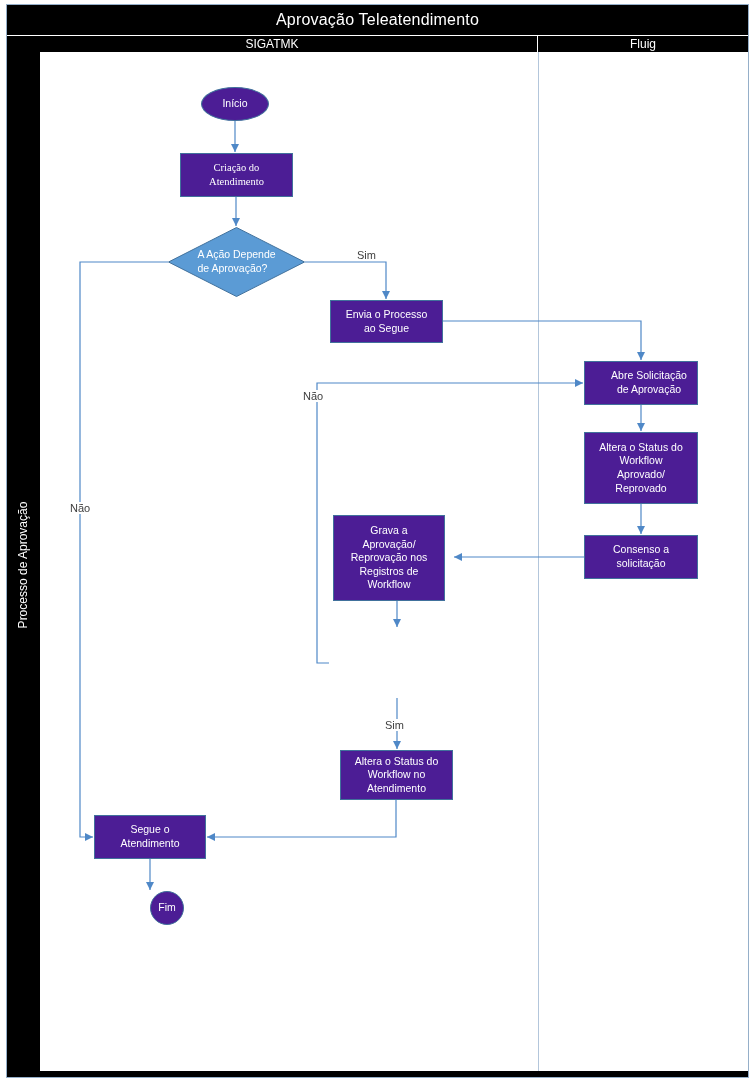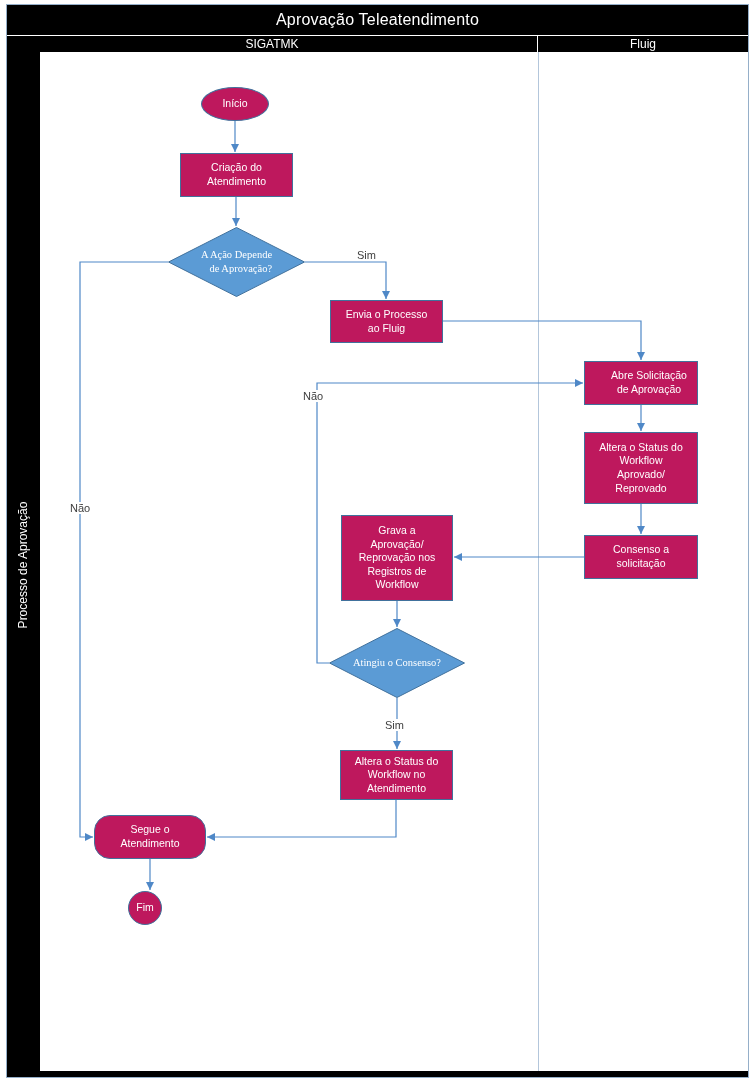--- a/index.html
+++ b/index.html
@@ -14,30 +14,30 @@
   .header-sigatmk { left:7px; top:35px; width:531px; height:17px; border-right:1px solid #ffffff; }
   .header-fluig { left:538px; top:35px; width:210px; height:17px; }
   .sidebar { left:7px; top:52px; width:33px; height:1025px; font-size:12px; }
   .sidebar-label { transform:rotate(-90deg); white-space:nowrap; }
   .bottom-band { left:40px; top:1071px; width:708px; height:6px; }
   .lane-divider { position:absolute; left:538px; top:52px; width:1px; height:1019px; background:#B3C6DB; }
 
   .connector-layer { position:absolute; left:0; top:0; }
   .connector { stroke:#4F88C7; stroke-width:1.2; fill:none; }
 
-  .node { position:absolute; background:#be185d; border:1px solid #41719C; color:#ffffff;
+  .node { position:absolute; background:#4c1d95; border:1px solid #41719C; color:#ffffff;
           display:flex; align-items:center; justify-content:center; text-align:center;
           font-size:10.5px; line-height:1.3; white-space:pre-line; padding:2px; }
   .ellipse { border-radius:50%; }
 
   .diamond { position:absolute; }
   .diamond > svg { position:absolute; left:0; top:0; }
   .diamond-label { position:absolute; left:0; top:0; right:0; bottom:0;
-                   display:flex; align-items:center; justify-content:center; text-align:right;
-                   color:#ffffff; font-size:10.5px; line-height:1.3; white-space:pre-line;font-family:Liberation Serif, serif; }
+                   display:flex; align-items:center; justify-content:center; text-align:left;
+                   color:#ffffff; font-size:10.5px; line-height:1.3; white-space:pre-line; }
 
   .edge-label { position:absolute; font-size:11px; color:#404040; background:#ffffff; padding:0 2px; }
 </style>
 </head>
 <body>
 
 <div class="canvas">
 
   <div class="pool-frame"></div>
 
@@ -66,65 +66,59 @@
     <path class="connector" d="M584,557 H454" marker-end="url(#arrowhead)"></path>
     <path class="connector" d="M397,601 V627" marker-end="url(#arrowhead)"></path>
     <path class="connector" d="M329,663 H317 V383 H583" marker-end="url(#arrowhead)"></path>
     <path class="connector" d="M397,698 V749" marker-end="url(#arrowhead)"></path>
     <path class="connector" d="M396,800 V837 H207" marker-end="url(#arrowhead)"></path>
     <path class="connector" d="M150,859 V890" marker-end="url(#arrowhead)"></path>
   </svg>
 
   <div class="node ellipse" style="left:201px; top:87px; width:68px; height:34px;">Início</div>
 
-  <div class="node" style="left:180px; top:153px; width:113px; height:44px;">Criação do
+  <div class="node" style="left:180px; top:153px; width:113px; height:44px;font-family:Liberation Serif, serif;">Criação do
 Atendimento</div>
 
   <div class="diamond" style="left:168px; top:227px; width:137px; height:70px;">
     <svg width="137" height="70" viewBox="0 0 137 70">
       <polygon points="68.5,0.5 136.5,35 68.5,69.5 0.5,35" fill="#5B9BD5" stroke="#41719C" stroke-width="1"></polygon>
     </svg>
     <span class="diamond-label">A Ação Depende
 de Aprovação?</span>
   </div>
 
   <div class="node" style="left:330px; top:300px; width:113px; height:43px;">Envia o Processo
-ao Fluig</div>
+ao Segue</div>
 
   <div class="node" style="left:584px; top:361px; width:114px; height:44px;padding-left:18px;">Abre Solicitação
 de Aprovação</div>
 
   <div class="node" style="left:584px; top:432px; width:114px; height:72px;">Altera o Status do
 Workflow
 Aprovado/
 Reprovado</div>
 
   <div class="node" style="left:584px; top:535px; width:114px; height:44px;">Consenso a
 solicitação</div>
 
-  <div class="node" style="left:341px; top:515px; width:112px; height:86px;">Grava a
+  <div class="node" style="left:333px; top:515px; width:112px; height:86px;">Grava a
 Aprovação/
 Reprovação nos
 Registros de
 Workflow</div>
 
-  <div class="diamond" style="left:329px; top:628px; width:136px; height:70px;">
-    <svg width="136" height="70" viewBox="0 0 136 70">
-      <polygon points="68,0.5 135.5,35 68,69.5 0.5,35" fill="#5B9BD5" stroke="#41719C" stroke-width="1"></polygon>
-    </svg>
-    <span class="diamond-label">Atingiu o Consenso?</span>
-  </div>
 
   <div class="node" style="left:340px; top:750px; width:113px; height:50px;">Altera o Status do
 Workflow no
 Atendimento</div>
 
-  <div class="node" style="left:94px; top:815px; width:112px; height:44px;border-radius:16px;">Segue o
+  <div class="node" style="left:94px; top:815px; width:112px; height:44px;">Segue o
 Atendimento</div>
 
-  <div class="node ellipse" style="left:128px; top:891px; width:34px; height:34px;">Fim</div>
+  <div class="node ellipse" style="left:150px; top:891px; width:34px; height:34px;">Fim</div>
 
   <span class="edge-label" style="left:355px; top:249px;">Sim</span>
   <span class="edge-label" style="left:68px; top:502px;">Não</span>
   <span class="edge-label" style="left:301px; top:390px;">Não</span>
   <span class="edge-label" style="left:383px; top:719px;">Sim</span>
 
 </div>
 
 </body></html>

